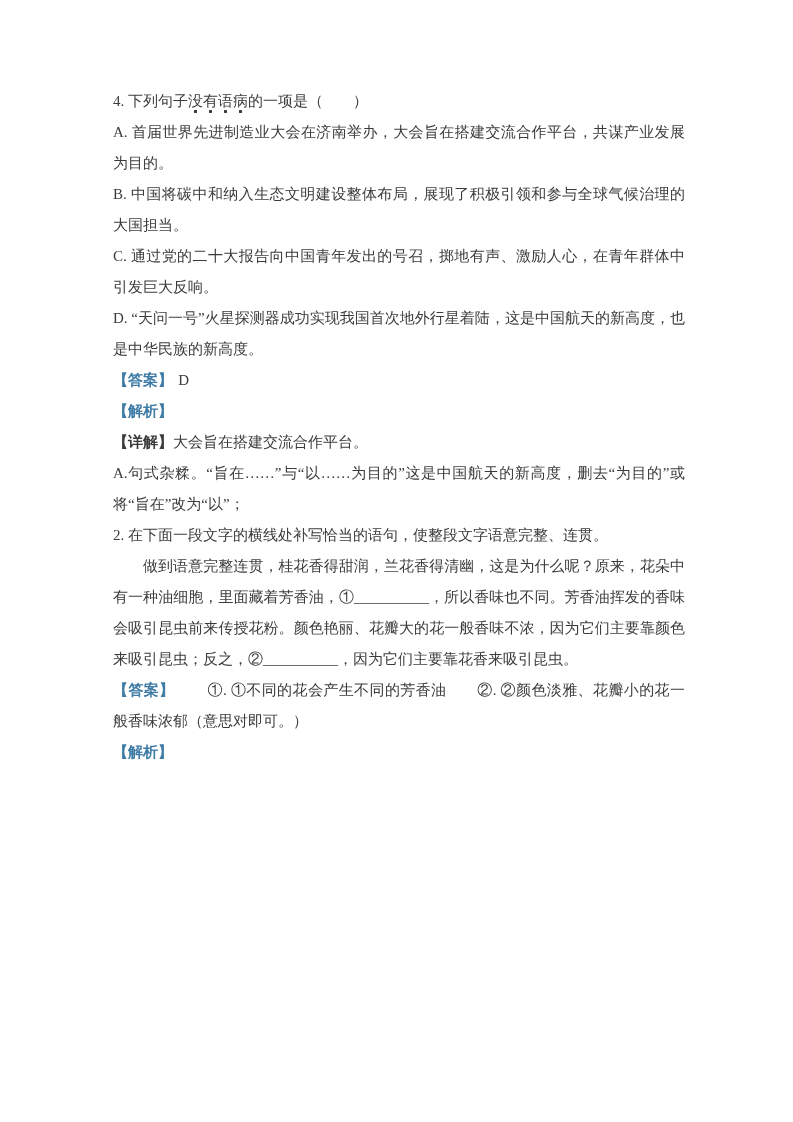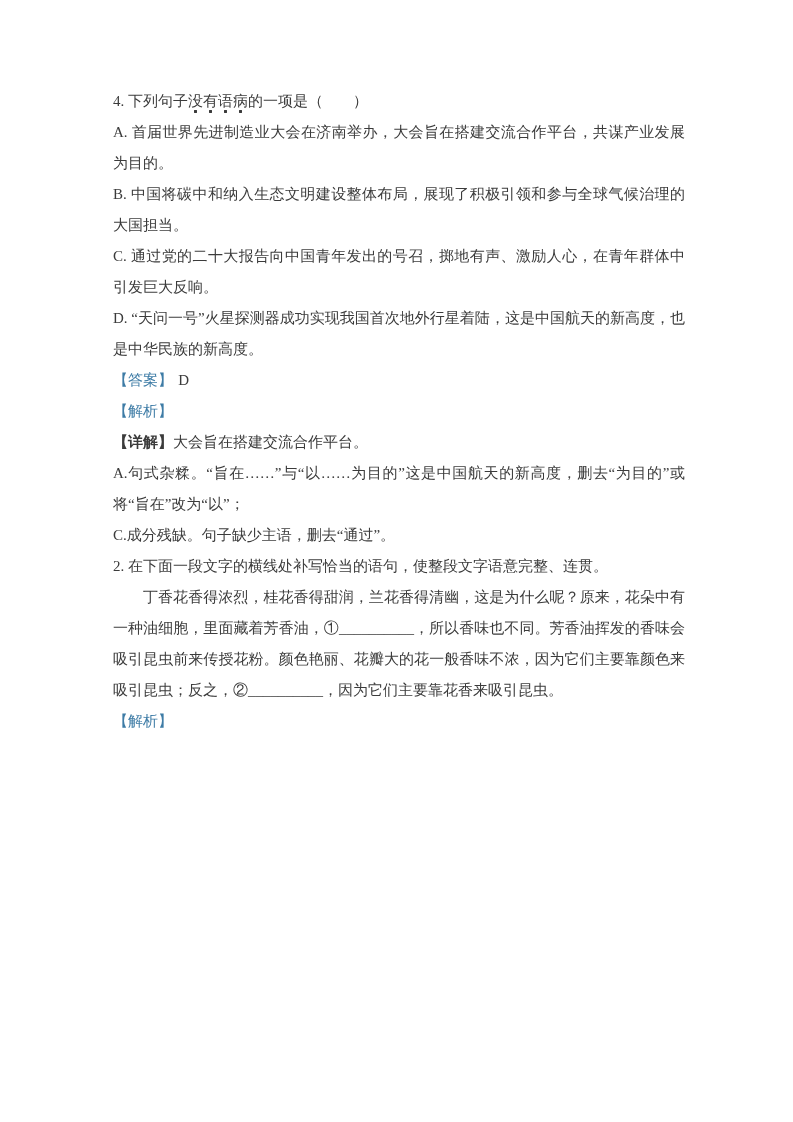--- a/index.html
+++ b/index.html
@@ -7,21 +7,21 @@
     position:relative; width:793px; height:992px; background:#ffffff;
     overflow:hidden;
     font-family:"Liberation Serif","DejaVu Serif",serif;
   }
   .content {
     position:absolute; left:113px; top:86px; width:572px;
     color:#3b3b3b; font-size:15px; line-height:31px;
     text-align:justify; text-justify:inter-ideograph;
   }
   p.line { margin:0; padding:0; }
-  .blue { color:#3e7ca6; font-weight:400; }
+  .blue { color:#3e7ca6; font-weight:700; }
   .bold { font-weight:600;margin-top:32px; }
   .answer-value { margin-left:0.35em; }
   .gap-left { margin-left:2.2em; }
   .indent { text-indent:2em; }
   .emph {
     background-image:radial-gradient(circle, #3b3b3b 1.4px, rgba(0,0,0,0) 1.6px);
     background-size:1em 5px;
     background-repeat:repeat-x;
     background-position:0 100%;
     padding-bottom:5px;
@@ -42,25 +42,25 @@
     <section>
       <p class="line"><span>4. 下列句子</span><span class="emph">没有语病</span><span>的一项是（　　）</span></p>
       <p class="line">A. 首届世界先进制造业大会在济南举办，大会旨在搭建交流合作平台，共谋产业发展为目的。</p>
       <p class="line">B. 中国将碳中和纳入生态文明建设整体布局，展现了积极引领和参与全球气候治理的大国担当。</p>
       <p class="line">C. 通过党的二十大报告向中国青年发出的号召，掷地有声、激励人心，在青年群体中引发巨大反响。</p>
       <p class="line">D. “天问一号”火星探测器成功实现我国首次地外行星着陆，这是中国航天的新高度，也是中华民族的新高度。</p>
       <p class="line"><span class="blue">【答案】</span><span class="answer-value">D</span></p>
       <p class="line"><span class="blue">【解析】</span></p>
       <p class="line"><span class="bold">【详解】</span><span>大会旨在搭建交流合作平台。</span></p>
       <p class="line">A.句式杂糅。“旨在……”与“以……为目的”这是中国航天的新高度，删去“为目的”或将“旨在”改为“以”；</p>
-      <p class="line">C.成分残缺。句子缺少主语，删去“通过”。</p>
     </section>
 
     <section>
       <p class="line">2. 在下面一段文字的横线处补写恰当的语句，使整段文字语意完整、连贯。</p>
-      <p class="line indent">丁香花香得浓烈，桂花香得甜润，兰花香得清幽，这是为什么呢？原来，花朵中有一种油细胞，里面藏着芳香油，①__________，所以香味也不同。芳香油挥发的香味会吸引昆虫前来传授花粉。颜色艳丽、花瓣大的花一般香味不浓，因为它们主要靠颜色来吸引昆虫；反之，②__________，因为它们主要靠花香来吸引昆虫。</p>
+      <p class="line indent">做到语意完整连贯，桂花香得甜润，兰花香得清幽，这是为什么呢？原来，花朵中有一种油细胞，里面藏着芳香油，①__________，所以香味也不同。芳香油挥发的香味会吸引昆虫前来传授花粉。颜色艳丽、花瓣大的花一般香味不浓，因为它们主要靠颜色来吸引昆虫；反之，②__________，因为它们主要靠花香来吸引昆虫。</p>
+      <p class="line"><span class="blue">【答案】</span><span class="gap-left">①. ①不同的花会产生不同的芳香油　　②. ②颜色淡雅、花瓣小的花一般香味浓郁（意思对即可。）</span></p>
       <p class="line"><span class="blue">【解析】</span></p>
     </section>
 
   </div>
 
   <div class="footer"><span>小学资源网 https://xueke.woiay.com/</span></div>
 </main>
 
 </body></html>

